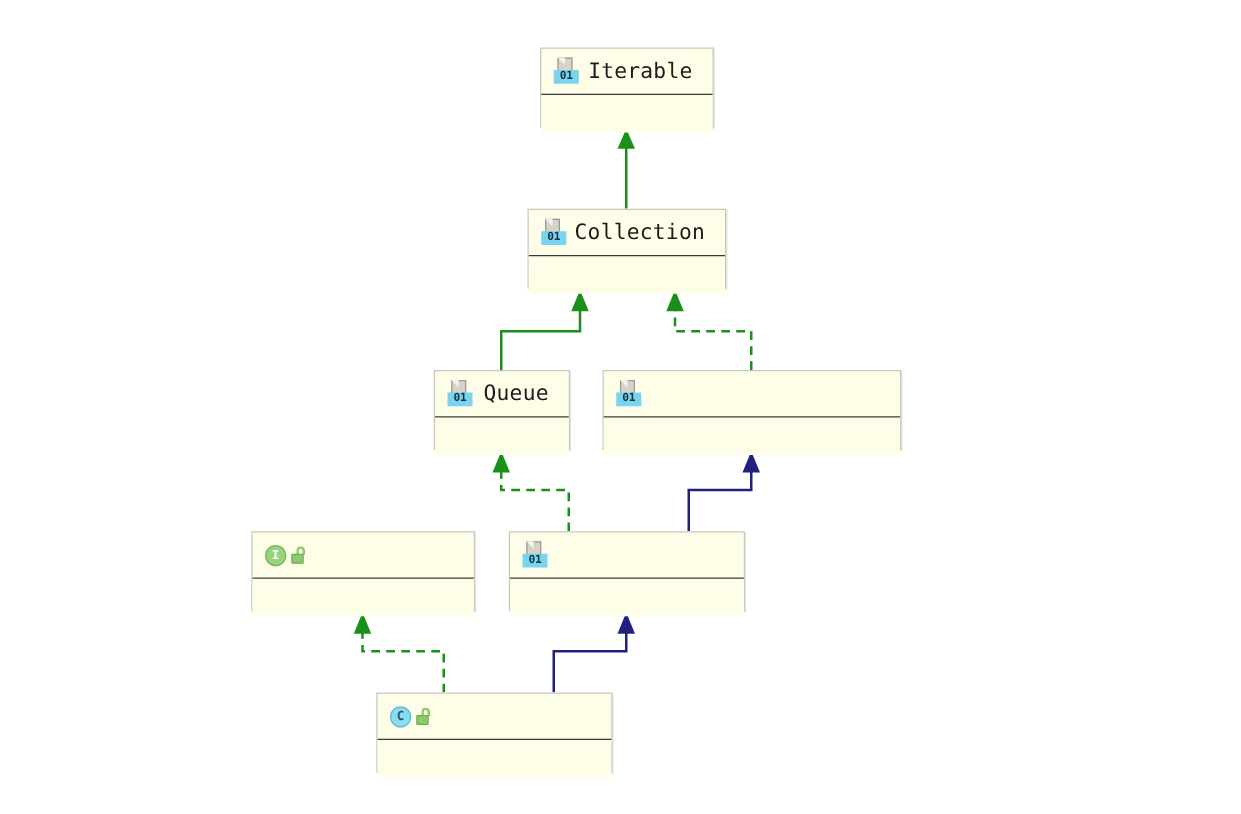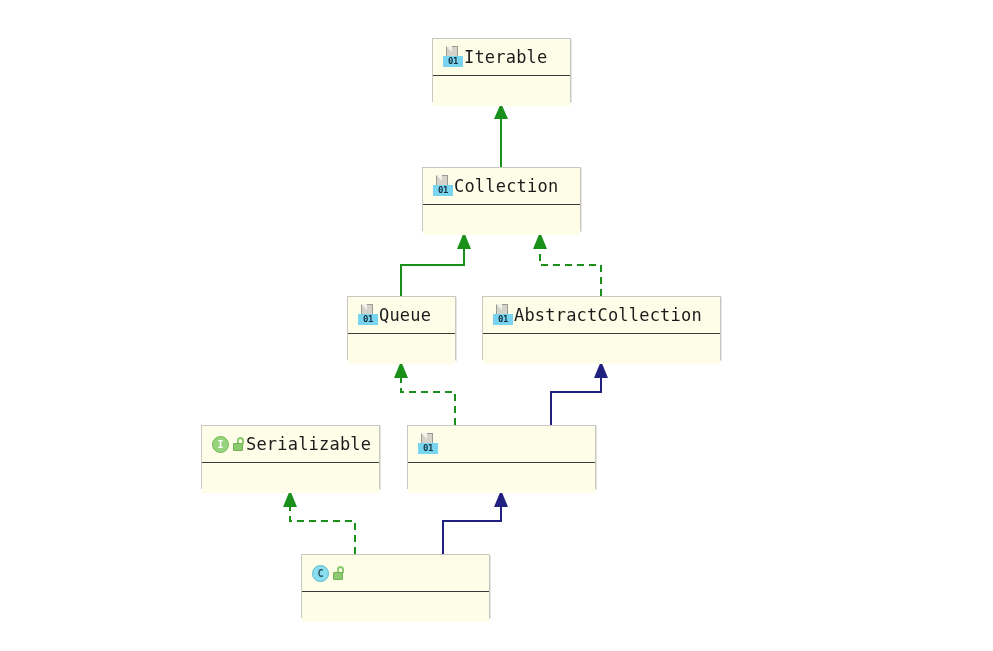--- a/index.html
+++ b/index.html
@@ -44,21 +44,21 @@
     padding: 0 10px;
   }
   .node-icons {
     display: flex;
     align-items: center;
     flex: 0 0 auto;
     gap: 3px;
   }
   .node-title {
     flex: 1 1 auto;
-    text-align: left;
+    text-align: right;
     font-family: "DejaVu Sans Mono", "Liberation Mono", monospace;
     font-size: 17px;
     color: #1b1b1b;
     letter-spacing: 0.2px;
     white-space: nowrap;
     padding-right: 6px;
   }
   .node-body {
     box-sizing: border-box;
     height: 30px;
@@ -249,35 +249,33 @@
 
   <div class="uml-node" style="left:482px; top:296px; width:239px; height:64px;">
     <div class="node-header">
       <span class="node-icons">
         <span class="icon-doc01">
           <span class="page"></span>
             <span class="fold"></span>
           <span class="tag01">01</span>
         </span>
       </span>
-      <span class="node-title">AbstractCollection</span>
     </div>
     <div class="node-body"></div>
   </div>
 
   <div class="uml-node" style="left:201px; top:425px; width:179px; height:64px;">
     <div class="node-header">
       <span class="node-icons">
         <span class="icon-circle kind-interface">I</span>
         <span class="icon-lock">
           <span class="shackle"></span>
             <span class="body"></span>
         </span>
       </span>
-      <span class="node-title">Serializable</span>
     </div>
     <div class="node-body"></div>
   </div>
 
   <div class="uml-node" style="left:407px; top:425px; width:189px; height:64px;">
     <div class="node-header">
       <span class="node-icons">
         <span class="icon-doc01">
           <span class="page"></span>
             <span class="fold"></span>

